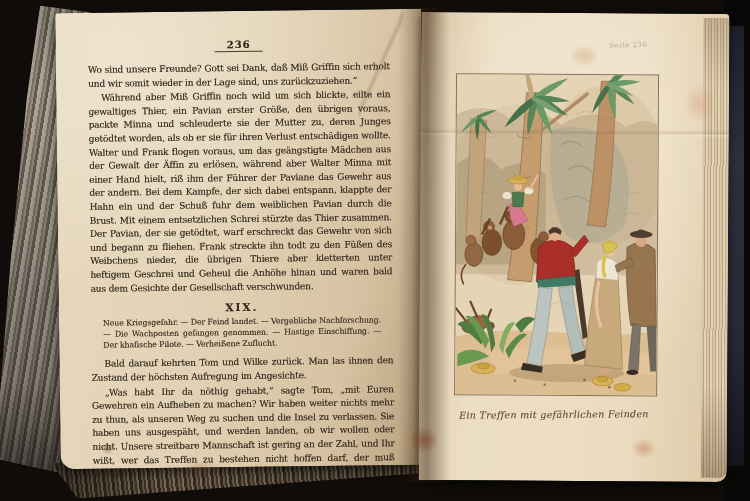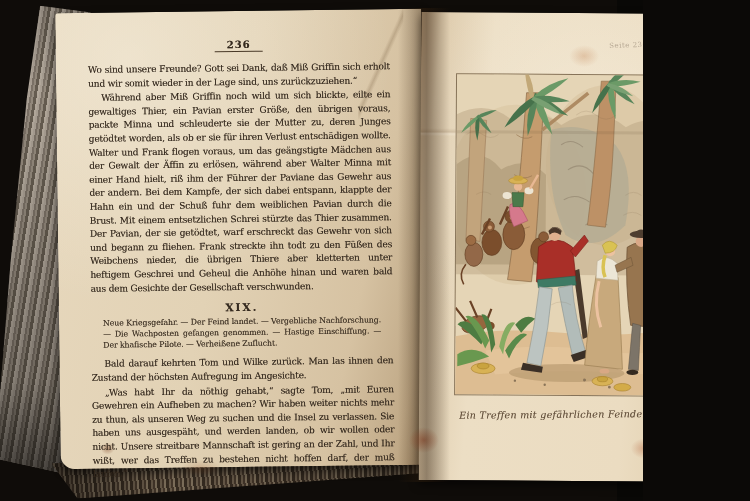--- a/index.html
+++ b/index.html
@@ -1,16 +1,16 @@
 <!DOCTYPE html>
 <html><head>
 <meta charset="utf-8">
 <style>
   html,body{margin:0;padding:0;background:#0b0907;}
-  #stage{position:relative;width:643px;height:501px;overflow:hidden;
+  #stage{position:relative;width:750px;height:501px;overflow:hidden;
          background:#0f0c09;font-family:"DejaVu Serif","Liberation Serif",serif;}
 
   
   .foredge-left{position:absolute;left:0;top:6px;width:82px;height:468px;
     transform:rotate(2.2deg);
     background:
       linear-gradient(180deg,rgba(0,0,0,.15) 0%,rgba(0,0,0,0) 18%,rgba(0,0,0,.25) 80%,rgba(0,0,0,.6) 100%),
       repeating-linear-gradient(97deg,#a99f93 0 2px,#7c7267 2px 4px,#948a7d 4px 6px,#655c50 6px 9px,#b3a99c 9px 11px);
     clip-path:polygon(38% 0,100% 1%,100% 100%,4% 97%,14% 55%,26% 20%);}
   .bottom-edge{position:absolute;left:52px;top:447px;width:410px;height:44px;

